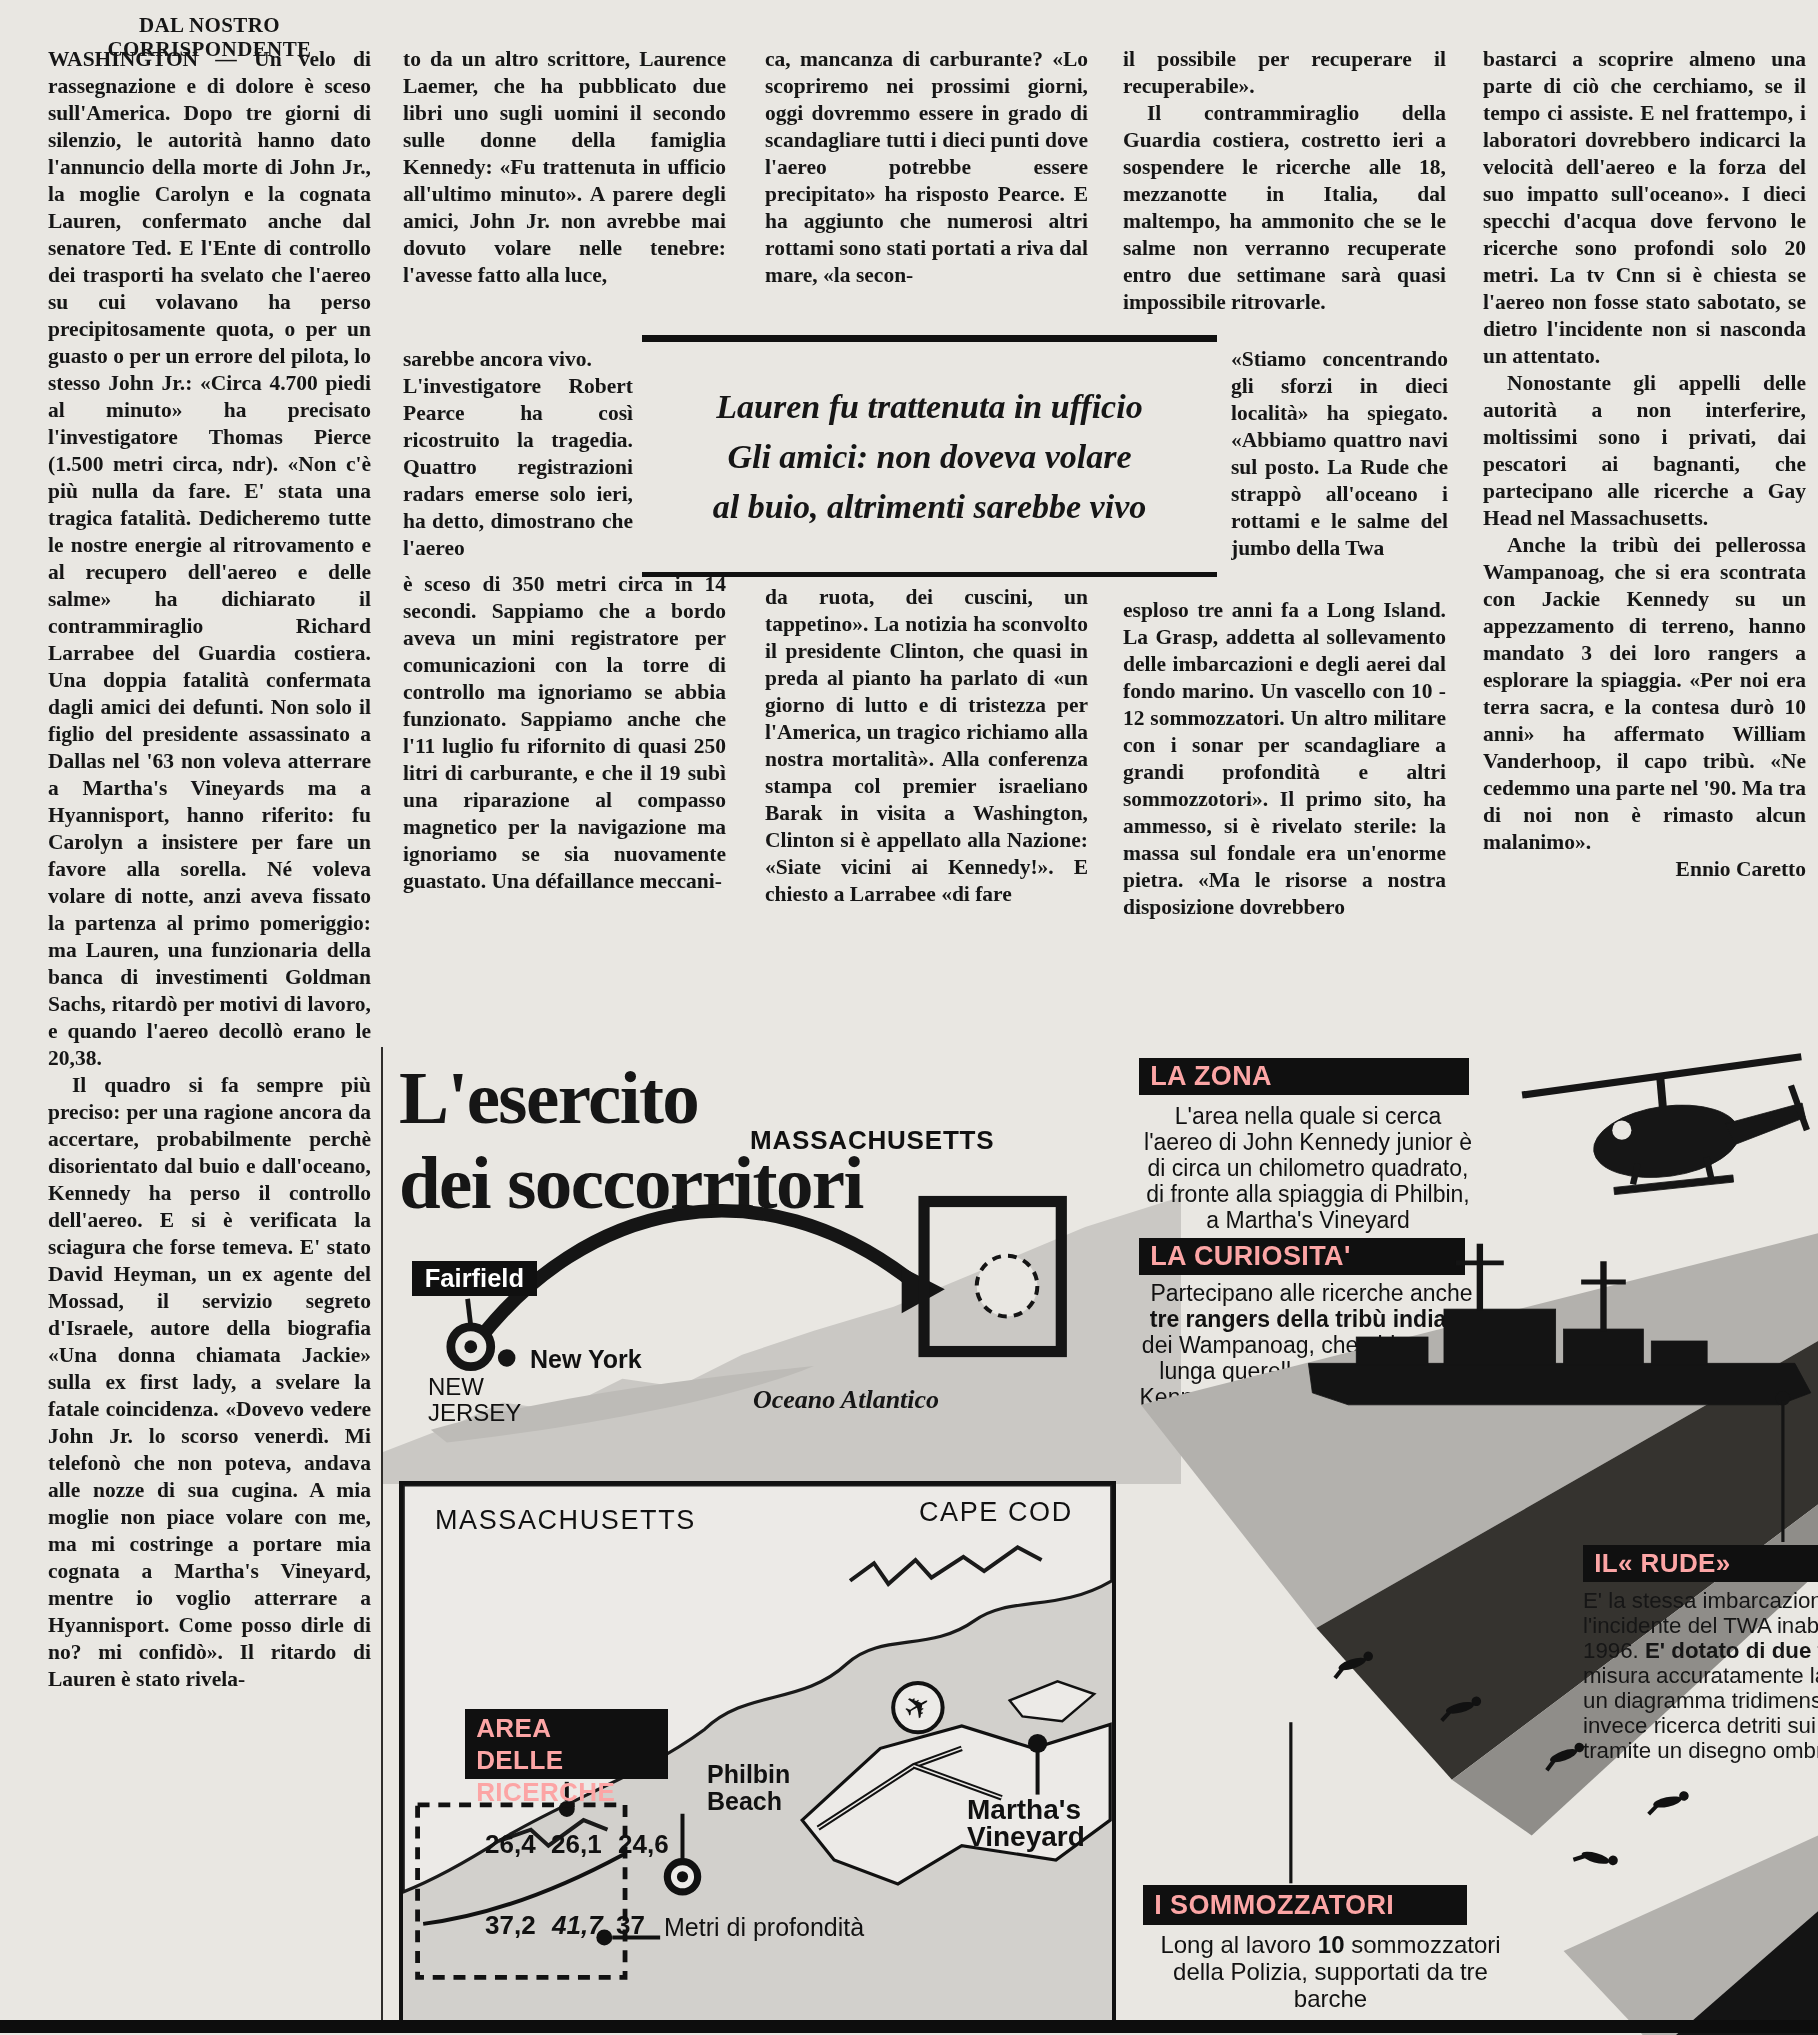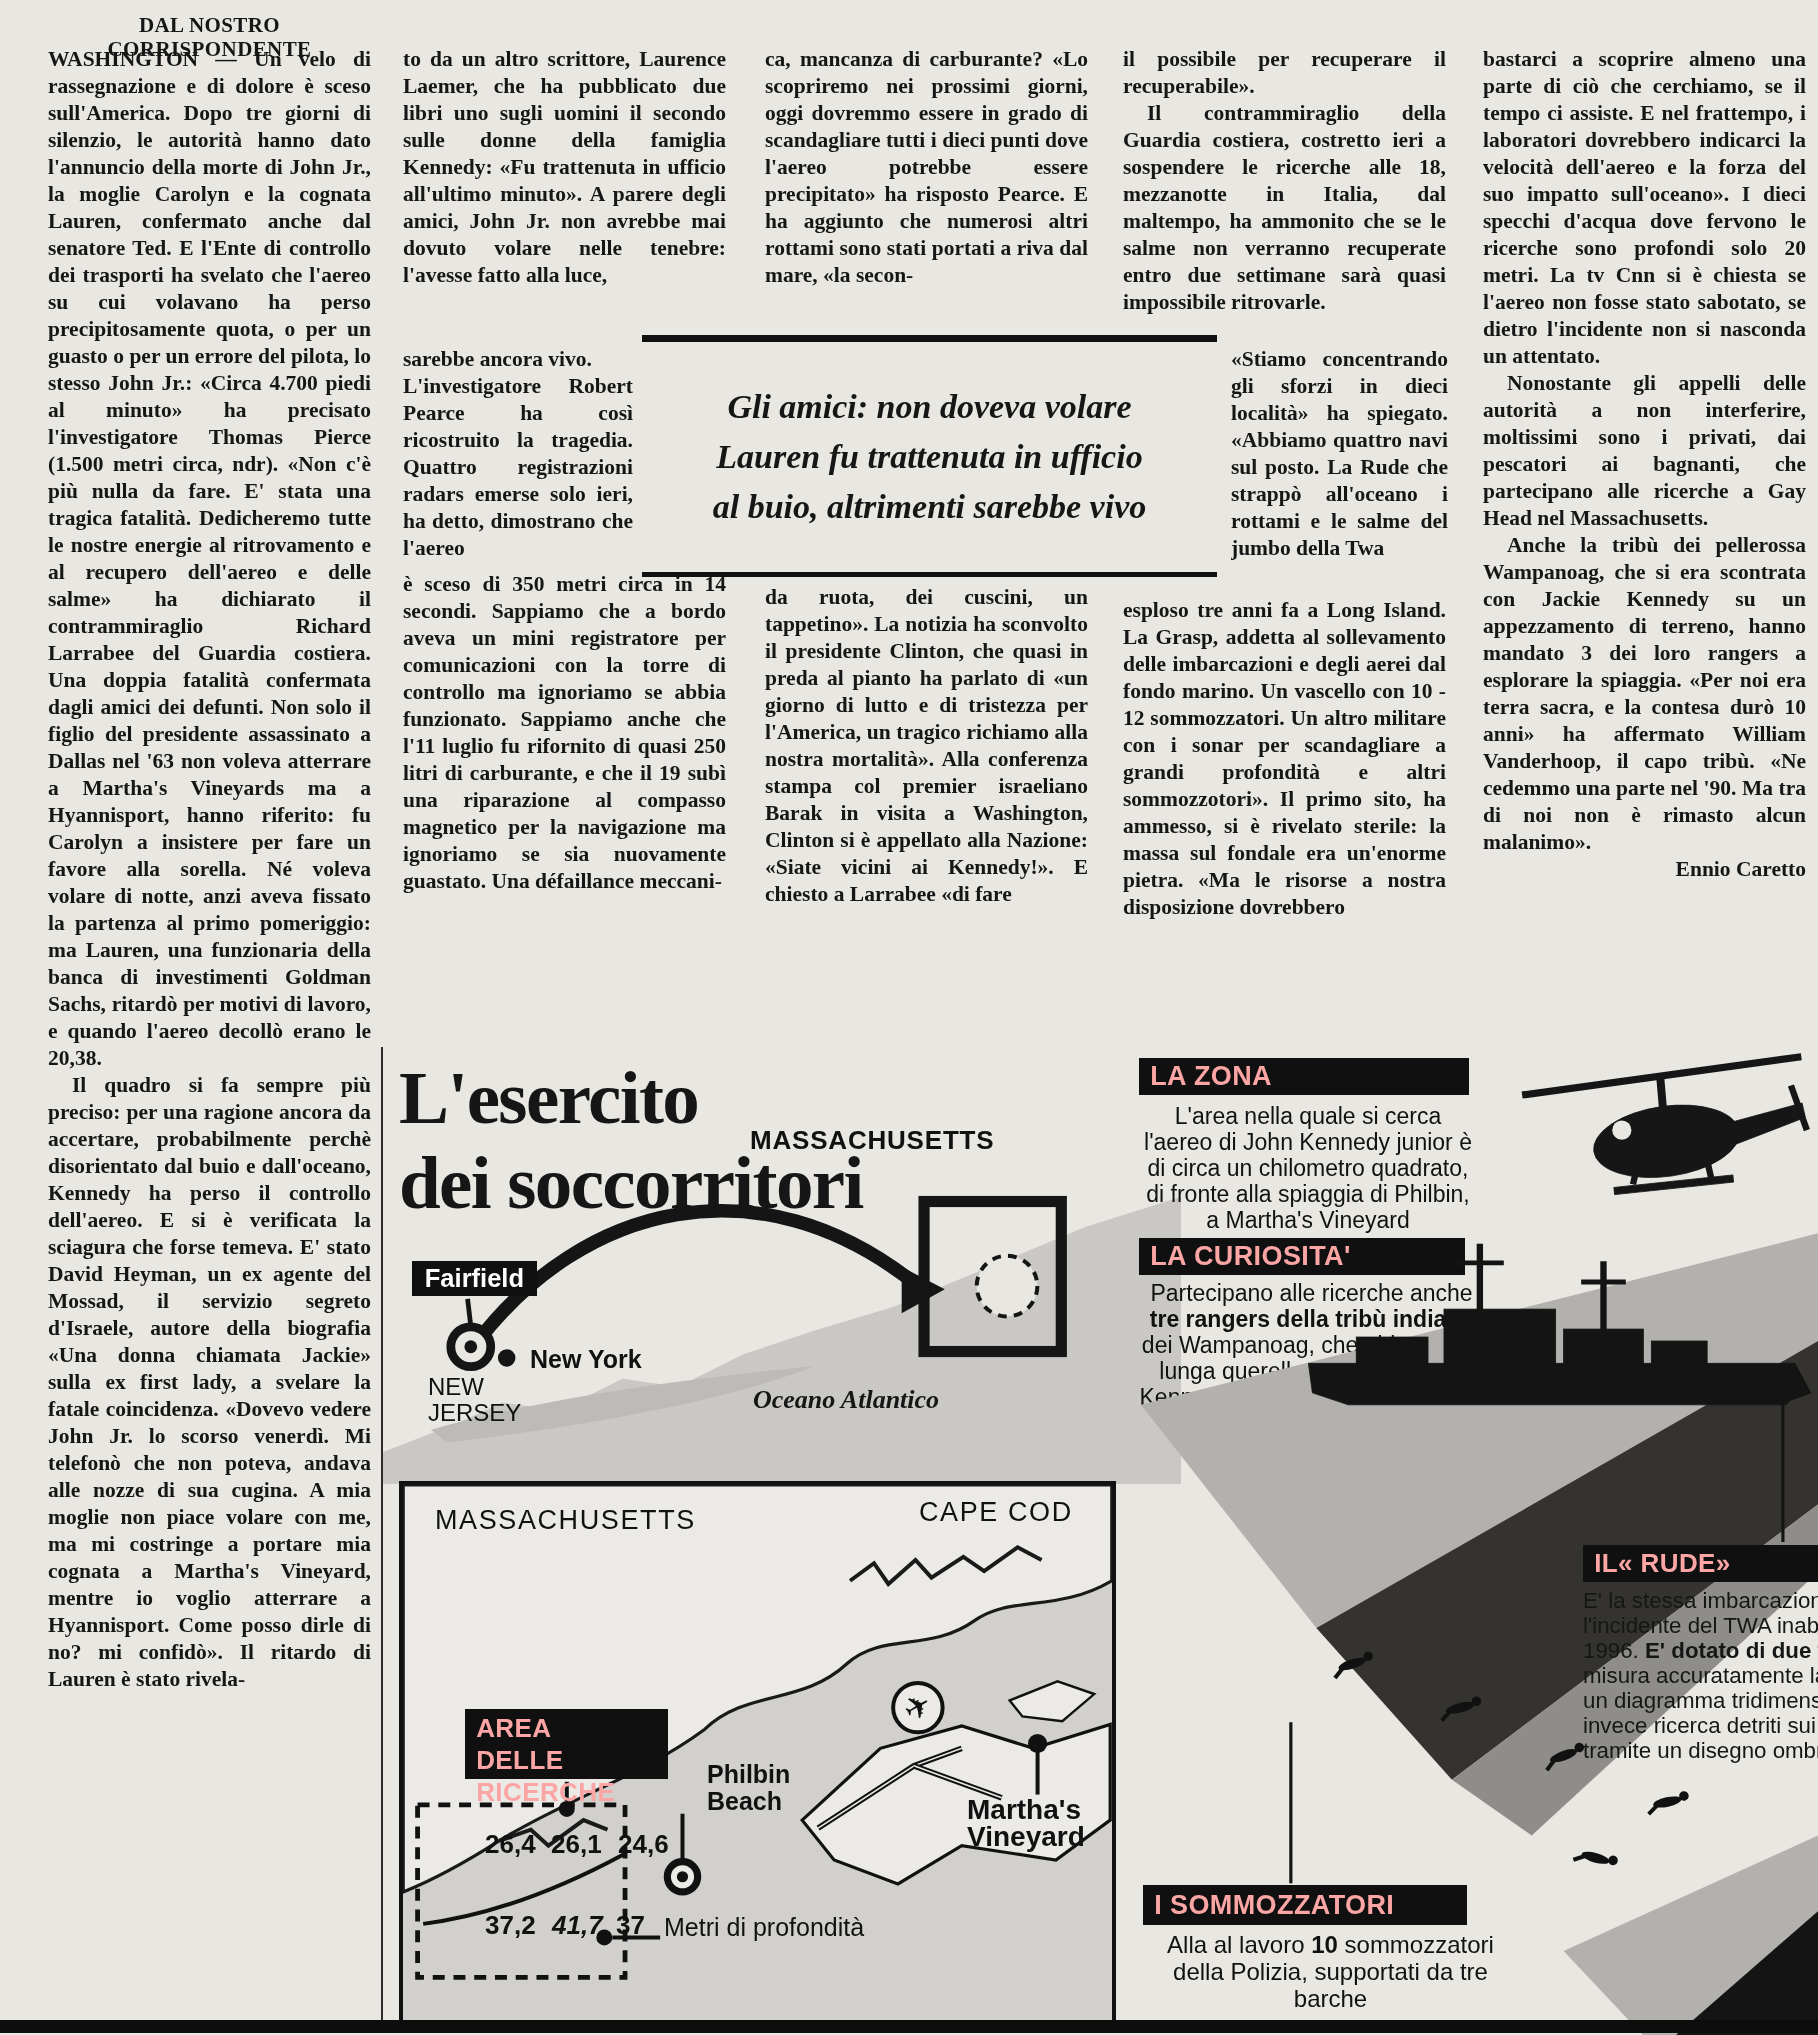--- a/index.html
+++ b/index.html
@@ -82,22 +82,22 @@
   </div>
 
   <div class="col c5">
     <p class="ni">bastarci a scoprire almeno una parte di ciò che cerchiamo, se il tempo ci assiste. E nel frattempo, i laboratori dovrebbero indicarci la velocità dell'aereo e la forza del suo impatto sull'oceano». I dieci specchi d'acqua dove fervono le ricerche sono profondi solo 20 metri. La tv Cnn si è chiesta se l'aereo non fosse stato sabotato, se dietro l'incidente non si nasconda un attentato.</p>
     <p>Nonostante gli appelli delle autorità a non interferire, moltissimi sono i privati, dai pescatori ai bagnanti, che partecipano alle ricerche a Gay Head nel Massachusetts.</p>
     <p>Anche la tribù dei pellerossa Wampanoag, che si era scontrata con Jackie Kennedy su un appezzamento di terreno, hanno mandato 3 dei loro rangers a esplorare la spiaggia. «Per noi era terra sacra, e la contesa durò 10 anni» ha affermato William Vanderhoop, il capo tribù. «Ne cedemmo una parte nel '90. Ma tra di noi non è rimasto alcun malanimo».</p>
     <p class="byline">Ennio Caretto</p>
   </div>
 
   <div class="abs pullquote">
+    <div>Lauren fu trattenuta in ufficio</div>
     <div>Gli amici: non doveva volare</div>
-    <div>Lauren fu trattenuta in ufficio</div>
     <div>al buio, altrimenti sarebbe vivo</div>
   </div>
 
   <div class="abs vrule"></div>
 
   <div class="abs gtitle">
     <div>L'esercito</div>
     <div>dei soccorritori</div>
   </div>
 
@@ -255,19 +255,19 @@
   <span class="depth" style="left:437px;top:1831px;">26,4</span>
   <span class="depth" style="left:503px;top:1831px;">26,1</span>
   <span class="depth" style="left:570px;top:1831px;">24,6</span>
   <span class="depth" style="left:437px;top:1912px;">37,2</span>
   <span class="depth" style="left:504px;top:1912px;font-style:italic;">41,7</span>
   <span class="depth" style="left:568px;top:1912px;">37</span>
   <div class="abs mapsmall" style="left:664px;top:1915px;font-size:25px;">Metri di profondità</div>
 
   <div class="abs blackbox" style="left:1143px;top:1885px;width:313px;height:40px;line-height:40px;">I SOMMOZZATORI</div>
   <div class="abs boxtext" style="left:1143px;top:1931px;width:375px;font-size:24px;line-height:27px;">
-    <div><span>Alla al lavoro </span><span class="b">10</span><span> sommozzatori</span></div>
+    <div><span>Long al lavoro </span><span class="b">10</span><span> sommozzatori</span></div>
     <div>della Polizia, supportati da tre barche</div>
   </div>
 
   <div class="abs bottombar"></div>
 </div>
 
 
 </body></html>

